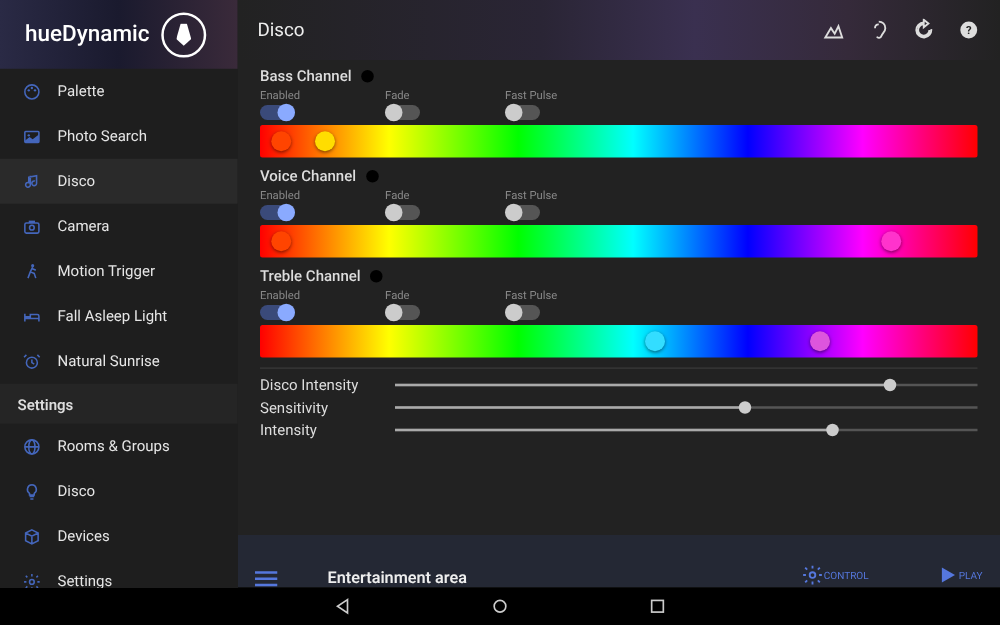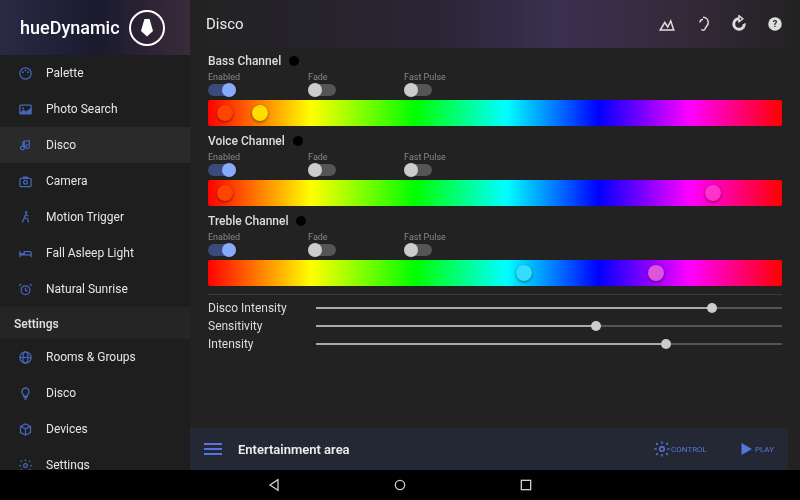--- a/index.html
+++ b/index.html
@@ -38,21 +38,21 @@
 .spectrum-handle { width: 16px; height: 16px; border-radius: 50%; position: absolute; top: 5px; transform: translateX(-50%); cursor: pointer; box-shadow: 0 1px 3px rgba(0,0,0,0.5); }
 
 .slider-row { display: flex; align-items: center; margin-bottom: 4px; }
 .slider-label { width: 100px; font-size: 12px; color: #ddd; }
 .slider-track { flex: 1; height: 2px; background: #555; position: relative; margin-left: 8px; }
 .slider-fill { height: 2px; background: #aaa; position: absolute; left: 0; }
 .slider-thumb { width: 10px; height: 10px; border-radius: 50%; background: #ccc; position: absolute; top: -4px; transform: translateX(-50%); cursor: pointer; }
 
 .divider { height: 1px; background: #3a3a3a; margin: 4px 0 6px; }
 
-.bottom-bar { position: absolute; bottom: 0; left: 0; right: 12px; height: 42px; background: rgba(40,50,80,0.4); display: flex; align-items: center; padding: 0 14px; }
+.bottom-bar { position: absolute; bottom: 0; left: 0; right: 0; height: 42px; background: rgba(40,50,80,0.4); display: flex; align-items: flex-end; padding: 0 14px; gap: 24px; }
 .hamburger { color: #5577dd; margin-right: 16px; cursor: pointer; }
 .area-label { font-size: 13px; color: #eee; font-weight: 600; flex: 1; }
 .control-btn { display: flex; flex-direction: row; align-items: center; color: #5577dd; font-size: 8px; margin-left: 30px; cursor: pointer; }
 .control-btn svg { margin-bottom: 1px; }
 
 .navbar { position: absolute; left: 0; right: 0; bottom: 0; height: 30px; background: #000; display: flex; align-items: center; justify-content: center; gap: 110px; }
 .navbar-btn { color: #ccc; cursor: pointer; }
 
 svg { display: block; }
 </style>

